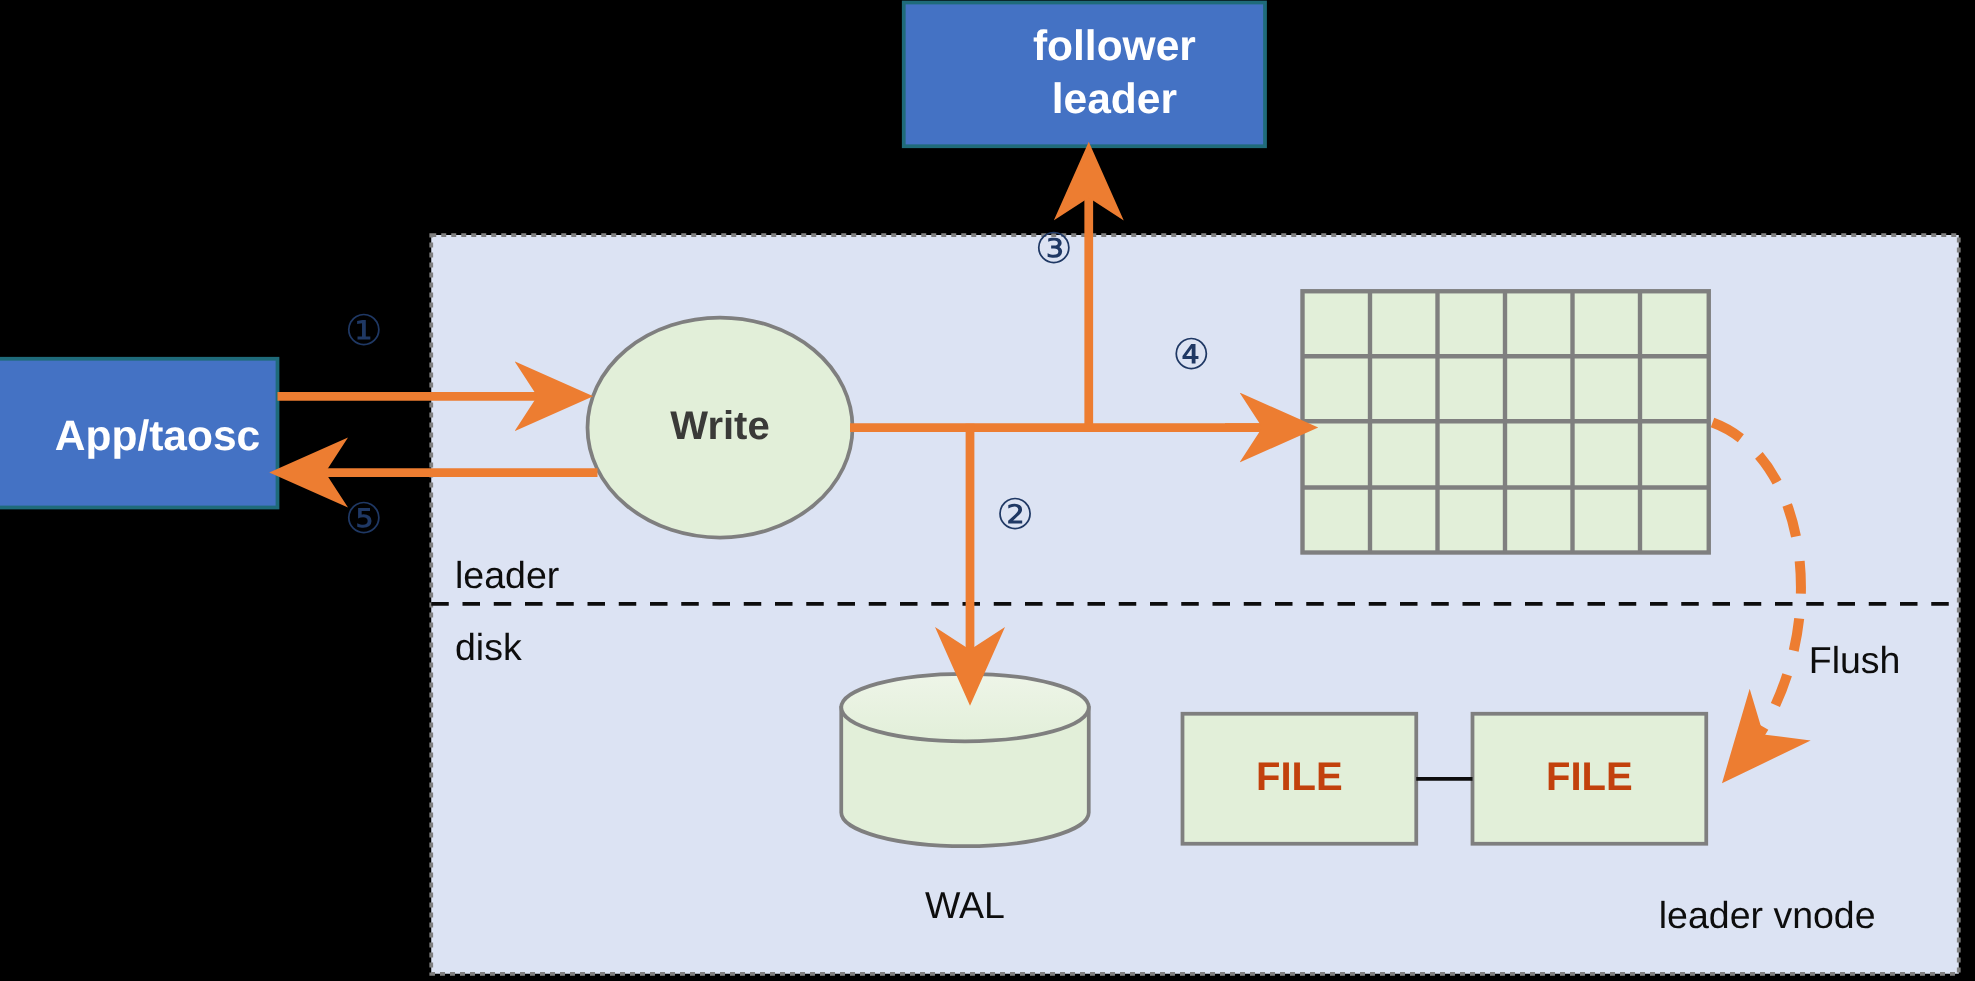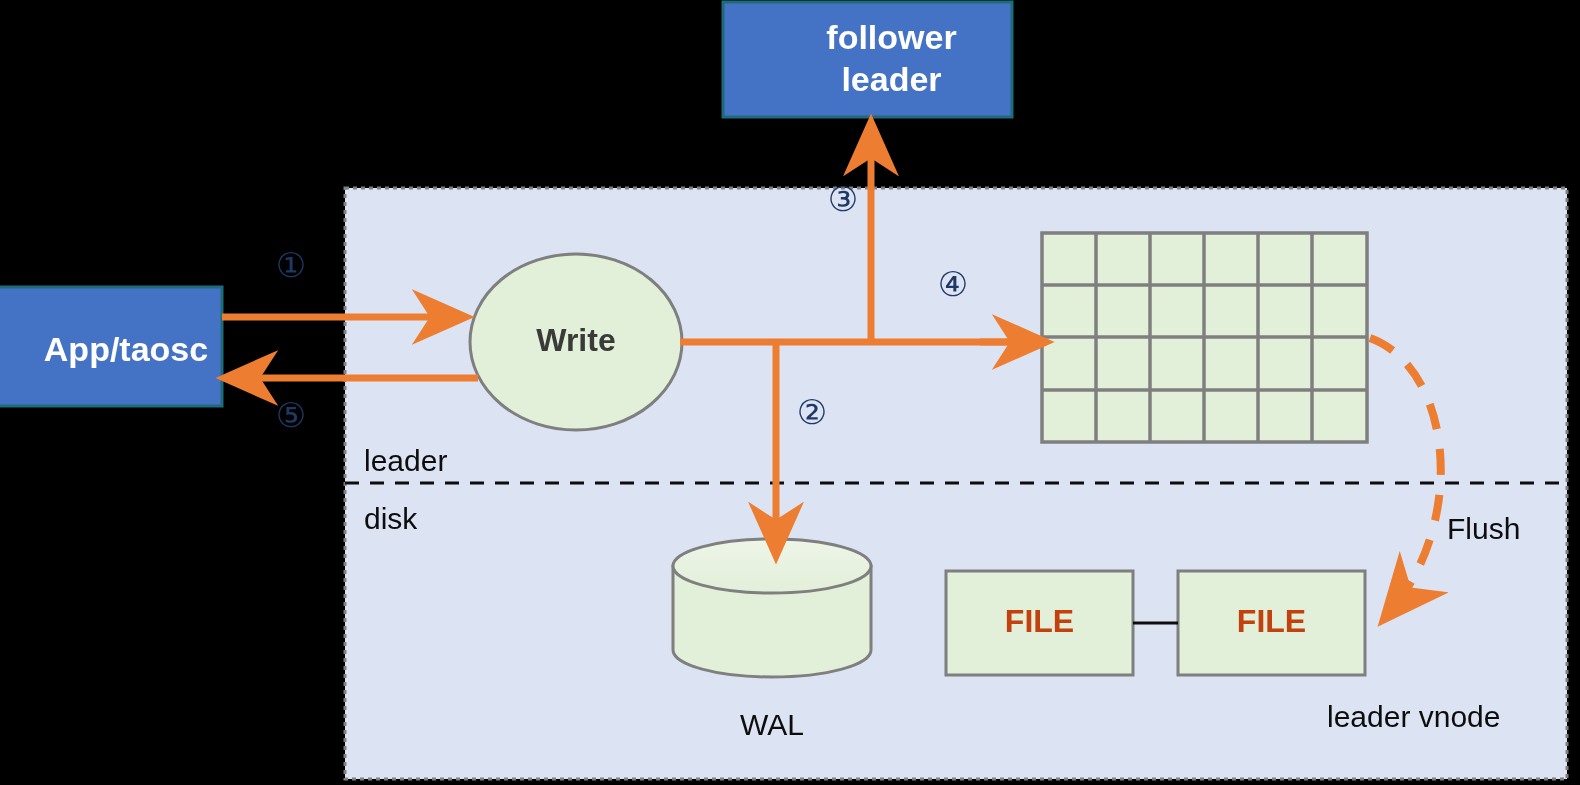--- a/index.html
+++ b/index.html
@@ -135,21 +135,21 @@
   <div class="txt plain-label" style="left:364px; top:444px;">leader</div>
   <div class="txt plain-label" style="left:364px; top:489px;margin-top:13px;">disk</div>
 
   <div class="txt plain-label" style="left:727px; top:708px; width:90px; text-align:center;">WAL</div>
 
   <div class="txt file-label" style="left:946px; top:604px; width:187px;">FILE</div>
   <div class="txt file-label" style="left:1178px; top:604px; width:187px;">FILE</div>
 
   <div class="txt plain-label" style="left:1447px; top:512px;">Flush</div>
 
-  <div class="txt plain-label" style="left:1327px; top:700px;">leader vnode</div>
+  <div class="txt plain-label" style="left:1327px; top:716px;">leader vnode</div>
 
   <div class="txt step-num" style="left:268px; top:246px; width:46px;">①</div>
   <div class="txt step-num" style="left:789px; top:393px; width:46px;">②</div>
   <div class="txt step-num" style="left:820px; top:180px; width:46px;">③</div>
   <div class="txt step-num" style="left:930px; top:265px; width:46px;">④</div>
   <div class="txt step-num" style="left:268px; top:396px; width:46px;">⑤</div>
 
 </div>
 
 </body></html>

